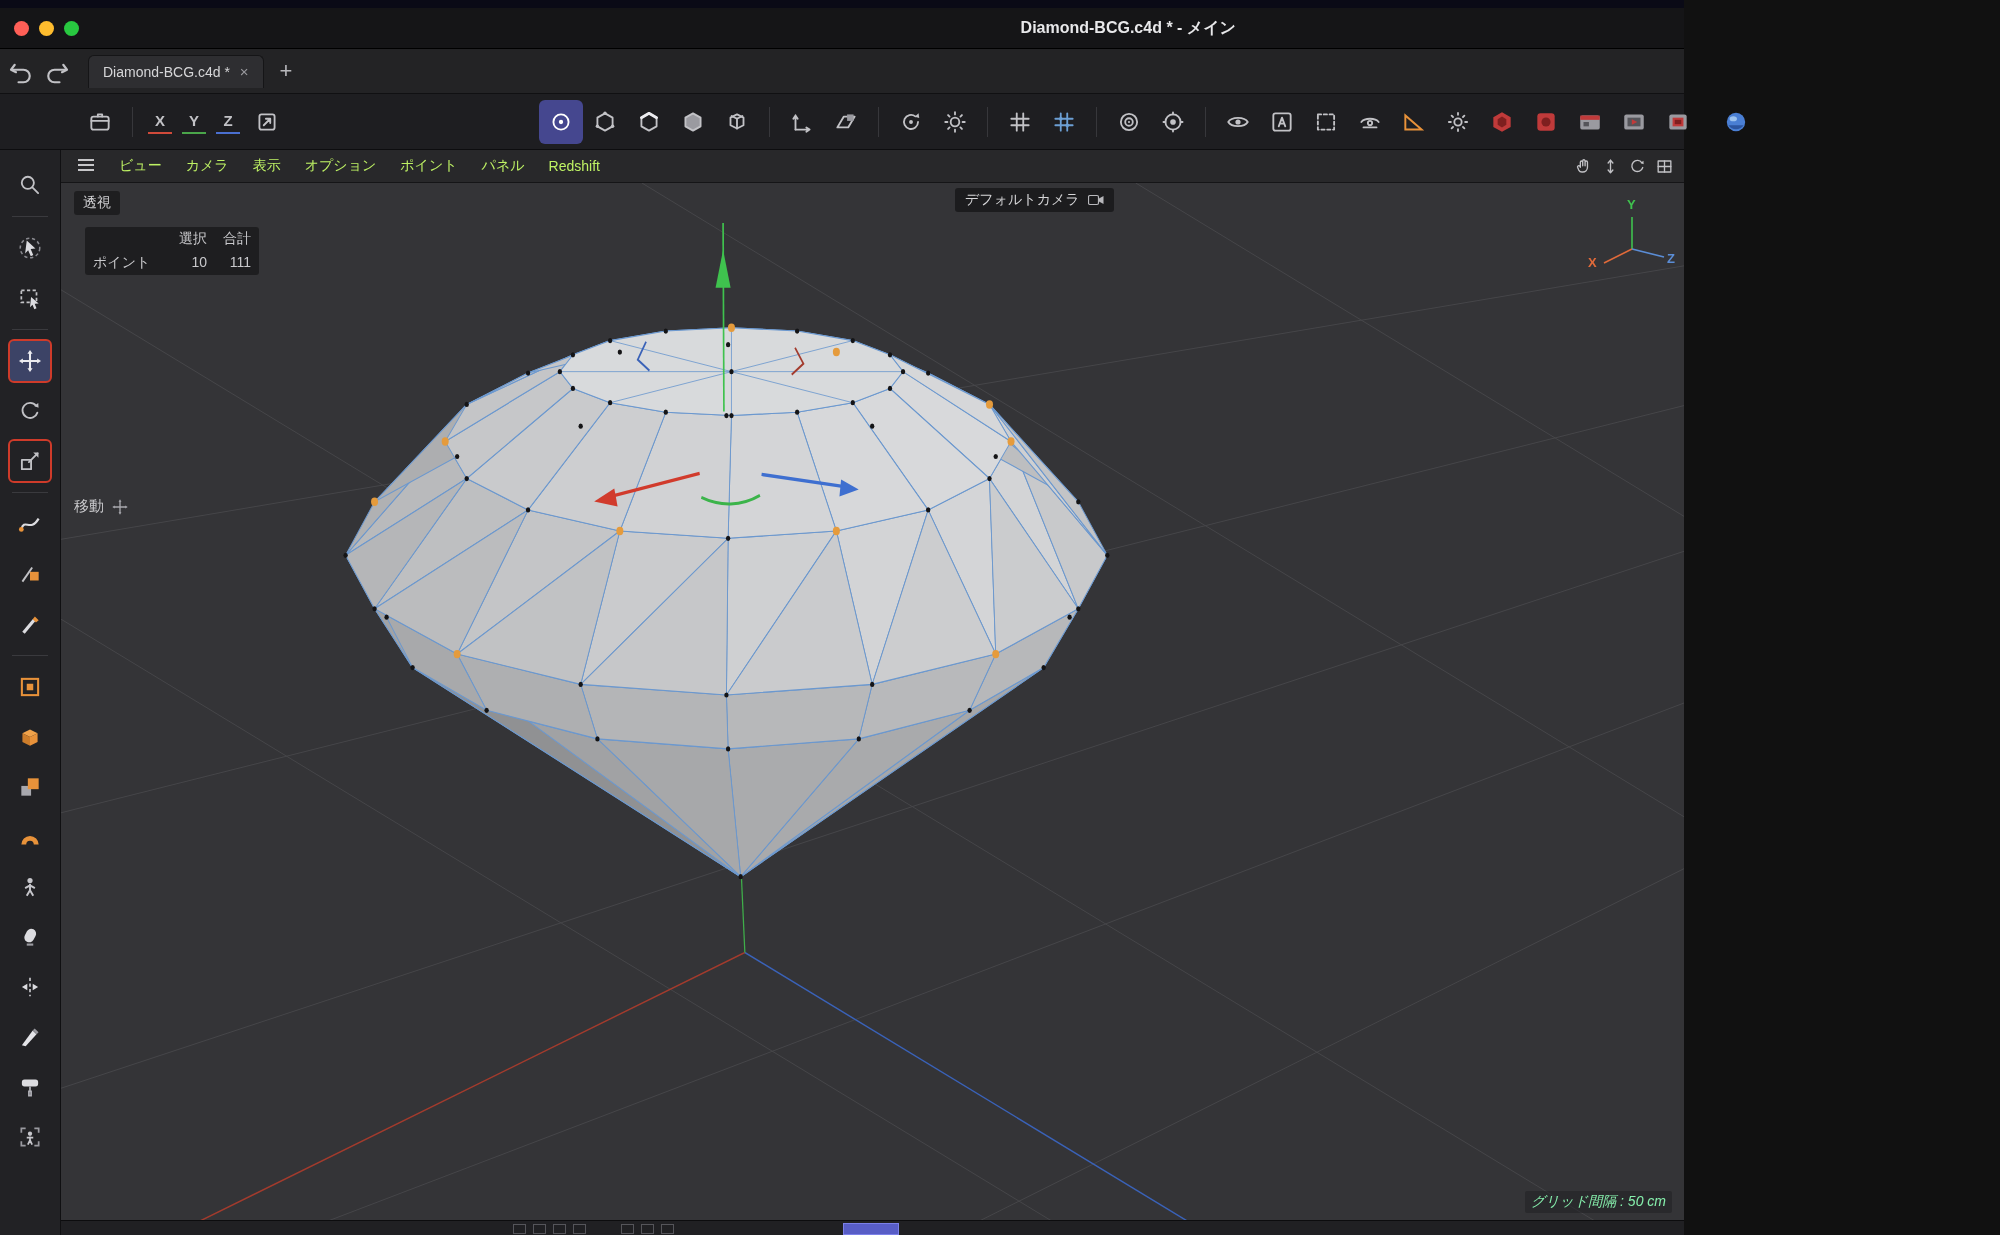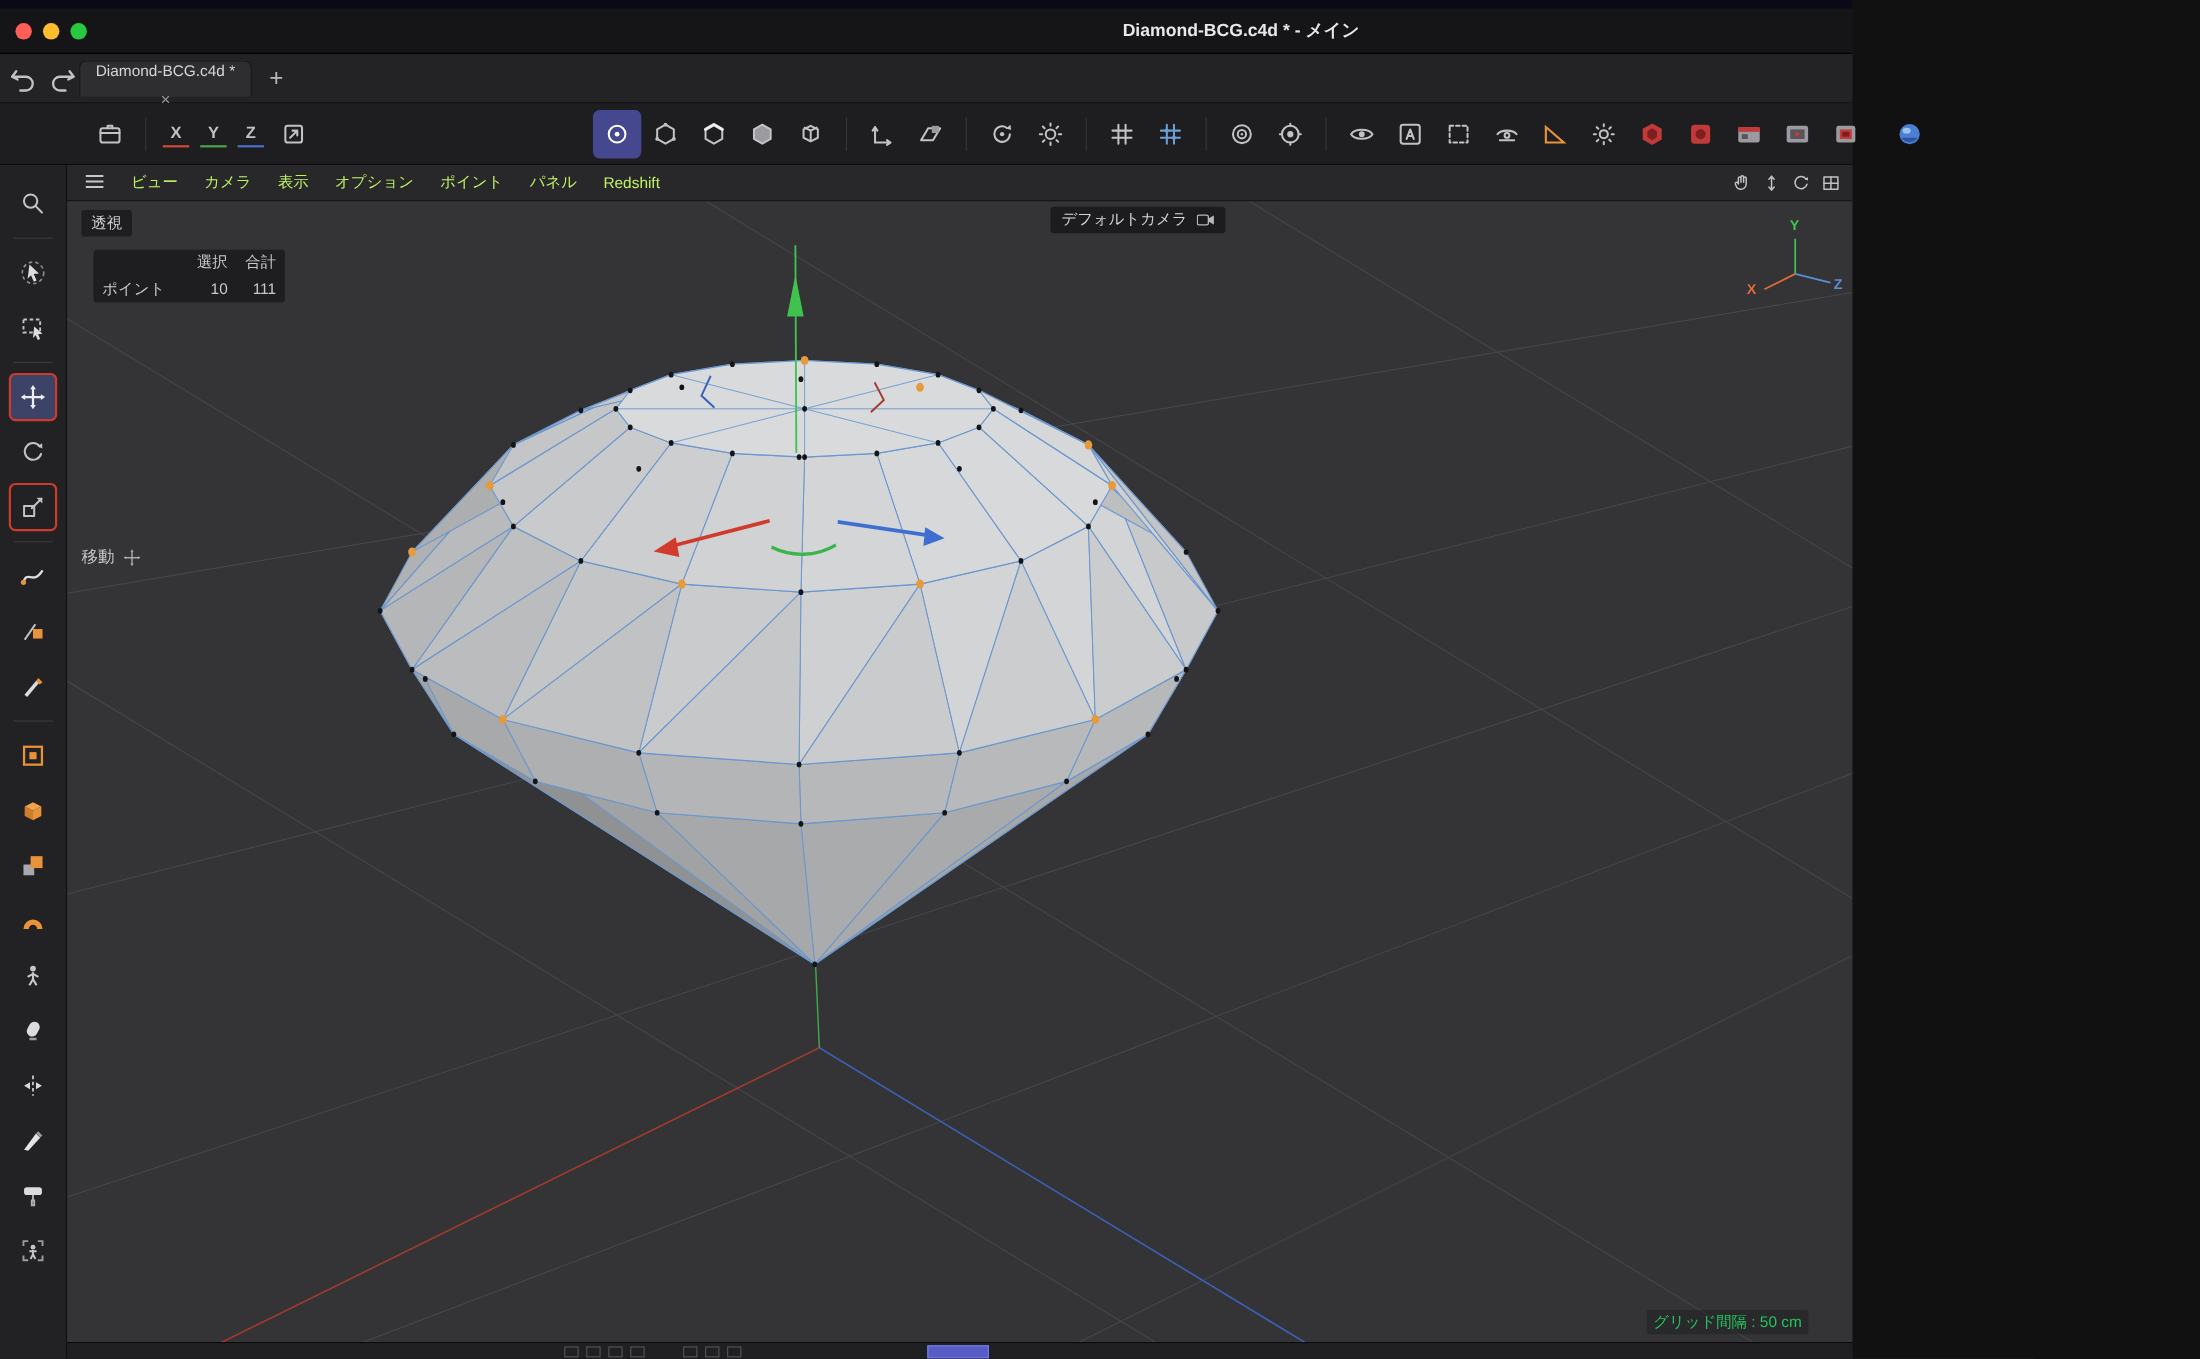--- a/index.html
+++ b/index.html
@@ -17,22 +17,22 @@
   .tl.green{background:#28c840;}
   .win-title{position:absolute;left:67%;transform:translateX(-50%);
              font-size:16px;font-weight:bold;color:#e8e8ea;white-space:nowrap;}
 
   
   .tabrow{height:44px;background:#232325;border-bottom:1px solid #101012;
           display:flex;align-items:center;}
   .histbtn{width:30px;height:28px;display:flex;align-items:center;justify-content:center;
            margin-left:6px;border-radius:4px;}
   .doc-tab{display:flex;align-items:center;gap:10px;background:#2e2e31;color:#d6d6d8;
-           font-size:14px;height:32px;padding:0 14px;
-           border-radius:6px 6px 0 0;border:1px solid #151517;border-bottom:none;flex-direction:column;}
+           font-size:14px;height:32px;padding:0 14px;margin-left:16px;
+           border-radius:6px 6px 0 0;border:1px solid #151517;border-bottom:none;}
   .doc-close{color:#9a9a9e;font-size:15px;cursor:default;}
   .add-tab{color:#b8b8bc;font-size:22px;margin-left:16px;line-height:1;}
   .layouts{margin-left:auto;display:flex;align-items:flex-end;gap:0;padding-right:26px;height:100%;}
   .layout-tab{font-size:15px;color:#9a9a9e;padding:0 17px 12px 17px;white-space:nowrap;}
   .layout-tab.active{color:#ececf0;border-bottom:3px solid #8a8ade;padding-bottom:9px;}
 
   
   .toolbar{height:55px;background:#1e1e21;border-bottom:1px solid #0d0d0f;
            display:flex;align-items:center;}
   .ticon{width:44px;height:44px;border-radius:6px;display:flex;align-items:center;
@@ -72,22 +72,22 @@
   .overlay{position:absolute;font-size:14px;color:#cfcfd2;}
   .pill{background:rgba(22,22,24,.72);padding:3px 9px;border-radius:3px;}
   .vp-stats{position:absolute;left:24px;top:44px;background:rgba(24,24,26,.78);
             border-radius:3px;padding:3px 8px;display:grid;
             grid-template-columns:70px 44px 44px;row-gap:6px;font-size:14px;color:#c9c9cc;}
   .vp-stats .num{text-align:right;}
   .camera-pill{position:absolute;left:894px;top:5px;display:flex;align-items:center;gap:8px;
                background:rgba(22,22,24,.8);padding:3px 10px;border-radius:3px;font-size:14px;color:#d6d6d8;}
   .tool-hint{position:absolute;left:13px;top:314px;display:flex;align-items:center;gap:8px;
              font-size:15px;color:#c9c9cc;}
-  .grid-hint{position:absolute;right:40px;top:1008px;font-size:14px;color:#22c55e;
-             background:rgba(30,30,33,.5);padding:2px 6px;border-radius:2px;}
+  .grid-hint{position:absolute;right:12px;top:1008px;font-size:14px;color:#86efac;
+             background:rgba(30,30,33,.5);padding:2px 6px;border-radius:2px;font-style:italic;}
   .axis-gizmo{position:absolute;right:8px;top:8px;width:96px;height:80px;}
   .axis-gizmo text{font-size:13px;font-weight:bold;font-family:"Liberation Sans",sans-serif;}
 
   
   .timeline{height:17px;background:#202023;border-top:1px solid #0c0c0e;position:relative;}
   .tl-sq{position:absolute;top:3px;width:13px;height:10px;border:1px solid #55555a;box-sizing:border-box;}
   .tl-block{position:absolute;top:2px;left:782px;width:56px;height:12px;background:#585dc6;
             border:1px solid #7b80e8;box-sizing:border-box;}
 </style>
 </head>

